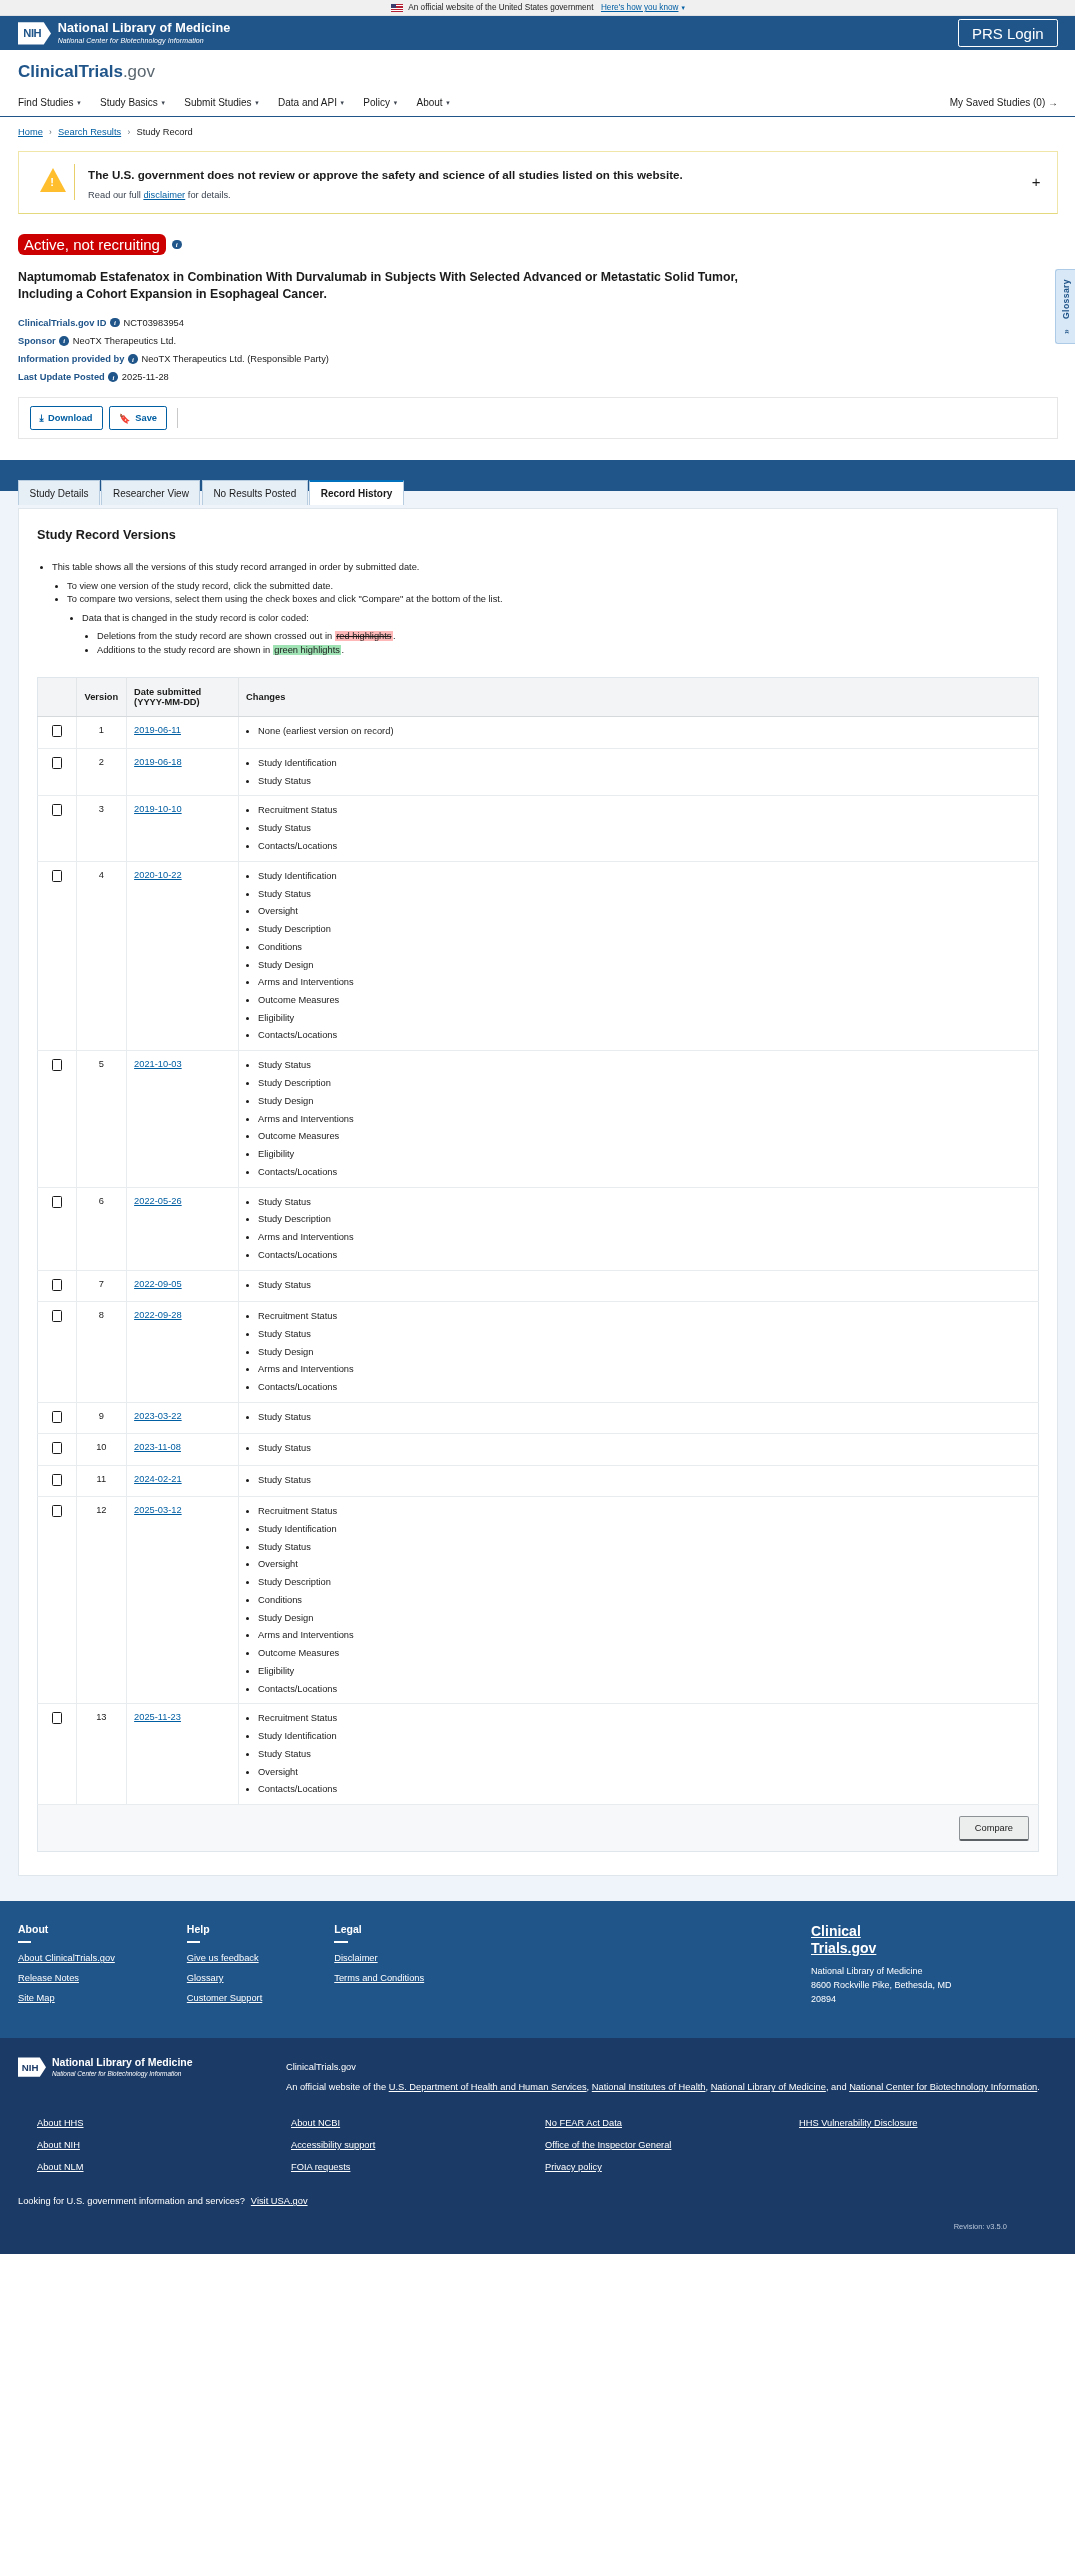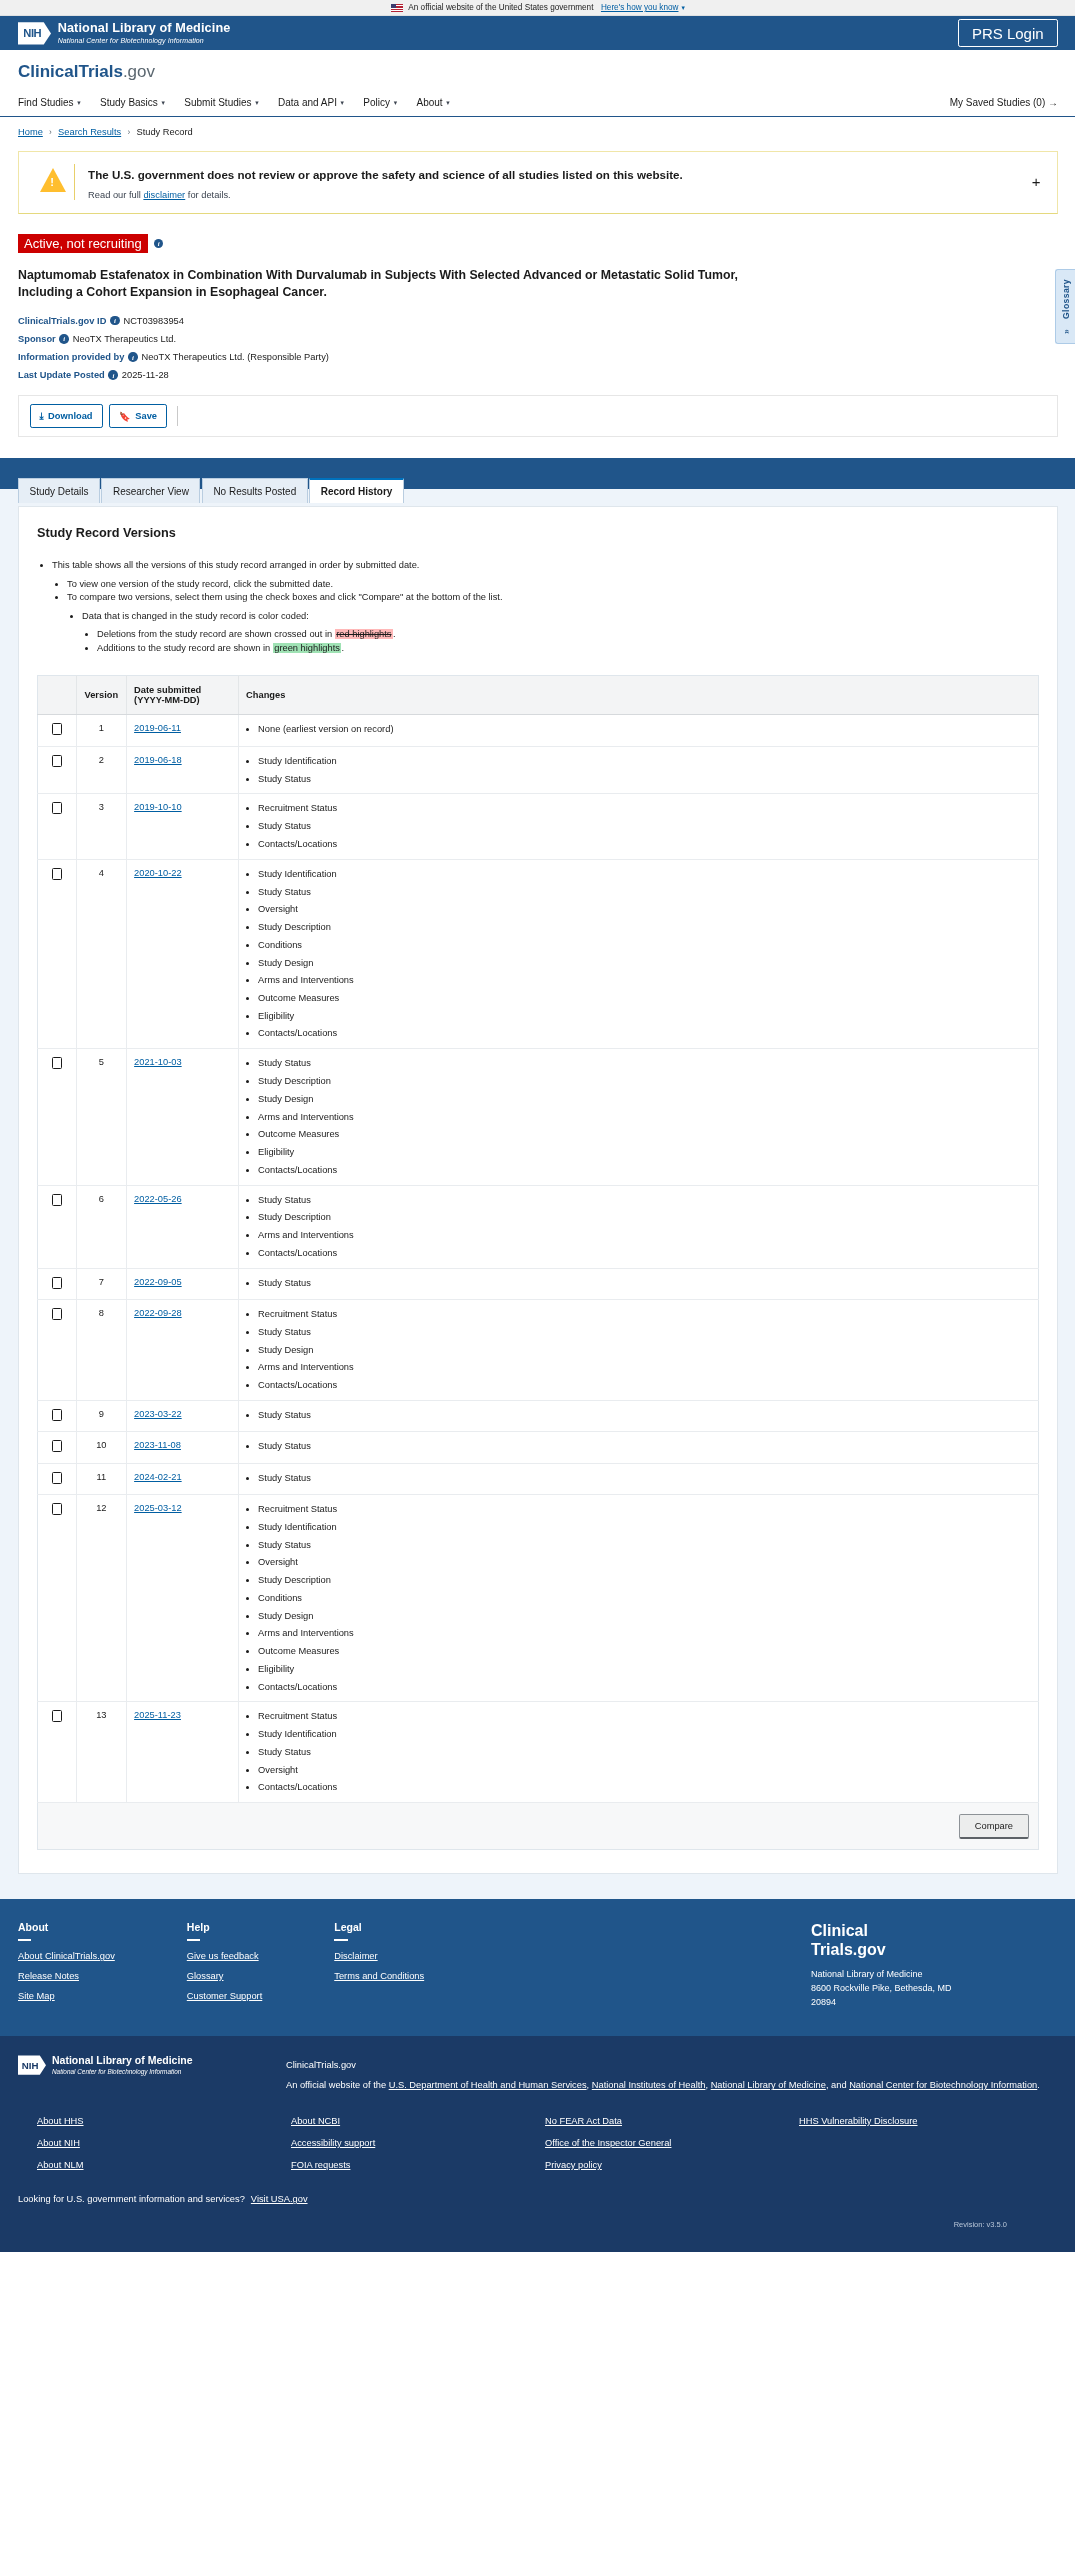--- a/index.html
+++ b/index.html
@@ -165,21 +165,21 @@
   .alert .atitle{font-size:11.6px;font-weight:bold;color:#1b1b1b;line-height:1.35;}
   .alert .asub{font-size:9.3px;color:#3d4551;margin-top:7.5px;}
   .alert .asub a{color:#005ea2;text-decoration:underline;}
   .alert .plus{
     font-size:15px;color:#1b1b1b;cursor:pointer;padding:0 4.5px;align-self:center;
   }
 
   
   .status-row{margin-top:19.4px;display:flex;align-items:center;gap:6px;}
   .status-badge{
-    background:#cc0000;color:#fff;font-size:13px;padding:2.2px 6px;border-radius:0;
+    background:#cc0000;color:#fff;font-size:15px;padding:2.2px 6px;border-radius:6px;
   }
   .info-i{
     display:inline-flex;align-items:center;justify-content:center;
     width:9.7px;height:9.7px;border-radius:50%;
     background:#20558a;color:#fff;font-size:6.7px;font-weight:bold;
     font-style:italic;font-family:"Liberation Serif",serif;
     vertical-align:middle;cursor:pointer;
   }
   .study-title{
     font-size:12.3px;font-weight:bold;line-height:1.45;
@@ -287,21 +287,21 @@
     color:#1b1b1b;font-family:inherit;
   }
 
   
   .footer-main{background:#20558a;color:#fff;padding:22.4px 18px 25.4px 18px;display:flex;}
   .footer-cols{display:flex;gap:72px;flex:1;}
   .fcol h3{font-size:10.5px;margin:0 0 4.5px 0;font-weight:bold;}
   .fcol .rule{width:13.4px;height:1.5px;background:#fff;margin:6px 0 10.5px 0;}
   .fcol a{display:block;color:#fff;text-decoration:underline;font-size:9.3px;margin-bottom:9.7px;}
   .footer-brand{width:247px;}
-  .footer-brand .fb-title{font-size:16px;font-weight:bold;line-height:1.2;}
+  .footer-brand .fb-title{font-size:14px;font-weight:bold;line-height:1.2;text-decoration:underline;}
   .footer-brand .fb-addr{font-size:9px;margin-top:8.2px;line-height:1.55;}
 
   .footer-gov{background:#1b3a66;color:#fff;padding:19.4px 18px 22.4px 18px;}
   .fg-top{display:flex;gap:21px;align-items:flex-start;}
   .fg-logo{display:flex;align-items:center;width:247px;}
   .fg-mark{
     background:#fff;color:#1b3a66;font-weight:bold;font-size:9.7px;
     width:28px;height:19.4px;display:flex;align-items:center;justify-content:center;
     clip-path:polygon(0 0,78% 0,100% 50%,78% 100%,0 100%);padding-right:3.7px;
   }

